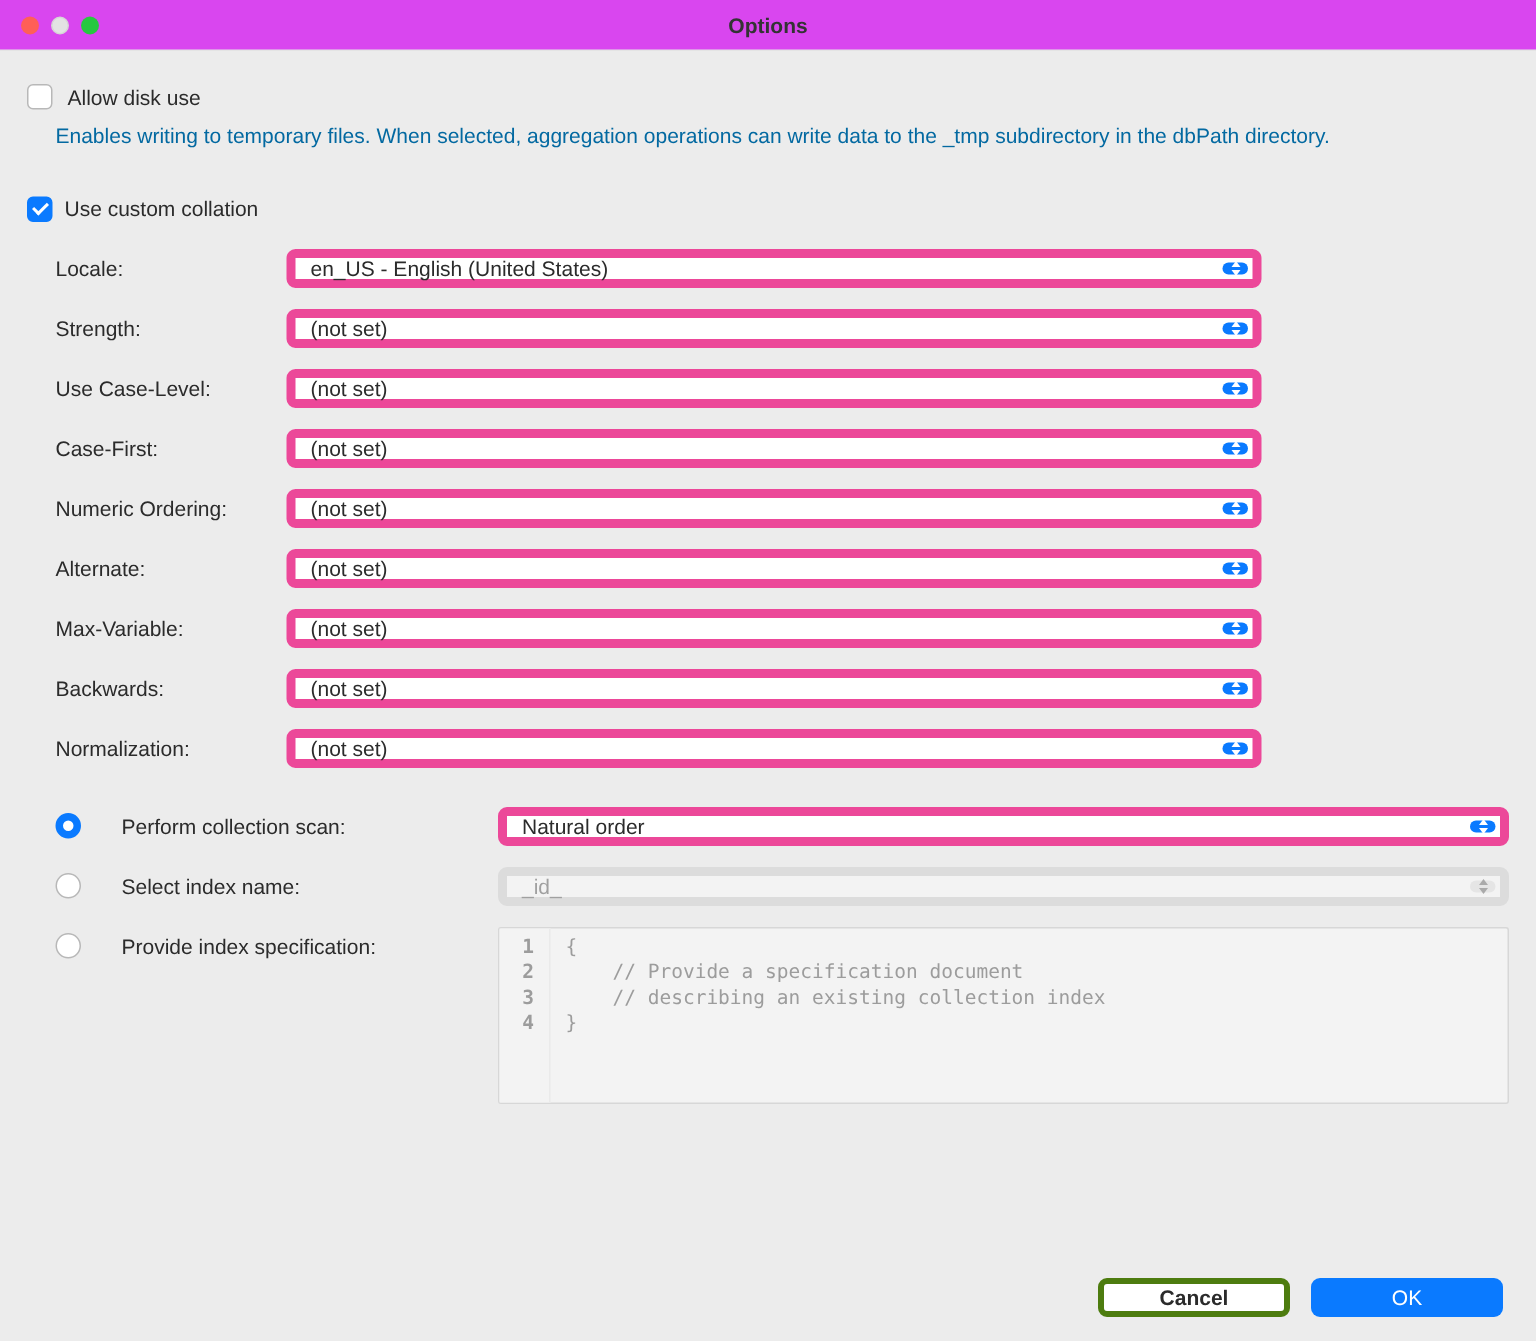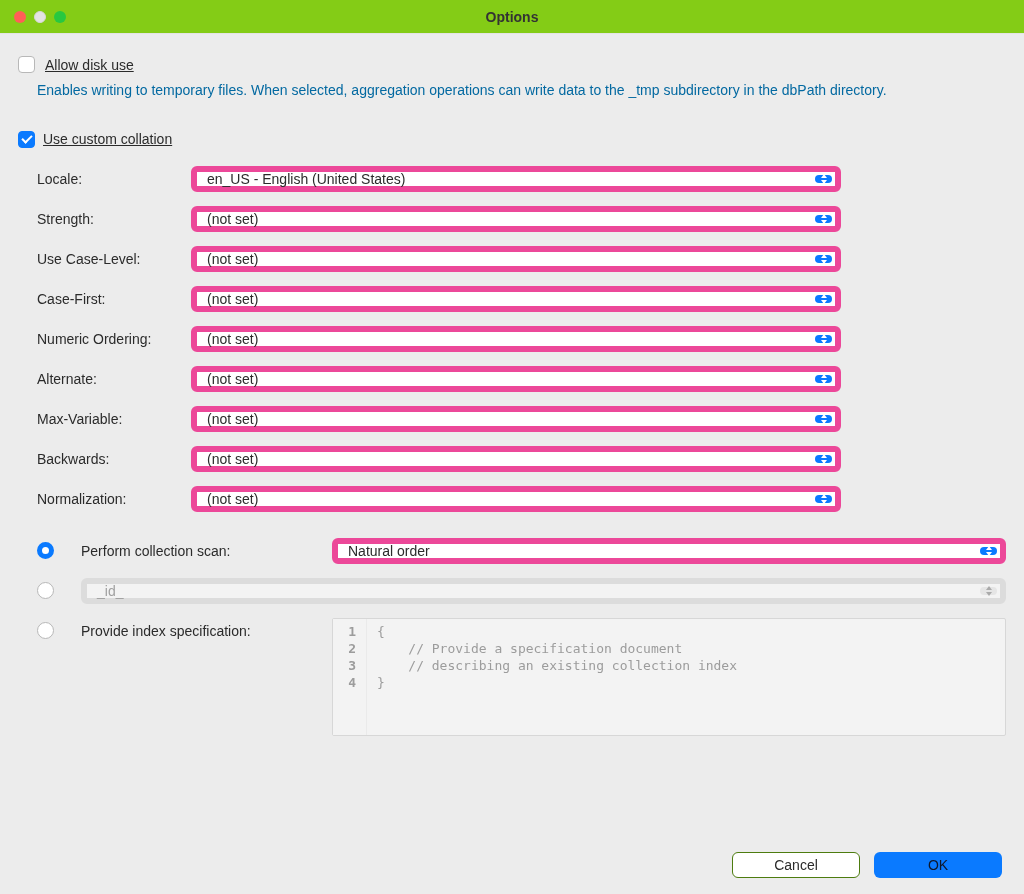--- a/index.html
+++ b/index.html
@@ -7,21 +7,21 @@
       width: 1024px;
       height: 894px;
       font-family: -apple-system, BlinkMacSystemFont, "Helvetica Neue", sans-serif;
       font-size: 14px;
       background: #ececec;
       color: #2b2b2b;
       overflow: hidden;
     }
     .titlebar {
       height: 34px;
-      background: #84cc16;
+      background: #d946ef;
       display: flex;
       align-items: center;
       position: relative;
       border-bottom: 1px solid #e4e4e4;
     }
     .traffic-lights {
       display: flex;
       gap: 8px;
       padding-left: 14px;
     }
@@ -43,21 +43,20 @@
       pointer-events: none;
     }
     .content {
       padding: 22px 18px 0 18px;
     }
     .checkbox-row {
       display: flex;
       align-items: center;
       gap: 10px;
       margin-bottom: 8px;
-      text-decoration: underline;
     }
     .checkbox-row.tight { gap: 8px; }
     input[type="checkbox"] {
       -webkit-appearance: none;
       appearance: none;
       width: 17px;
       height: 17px;
       border: 1px solid #b8b8b8;
       border-radius: 4px;
       background: #fff;
@@ -223,26 +222,27 @@
     .btn {
       height: 26px;
       width: 128px;
       border-radius: 6px;
       border: none;
       font-size: 14px;
       cursor: pointer;
     }
     .btn-cancel {
       background: #fff;
-      border: 1px solid #4d7c0f;
+      border: 4px solid #4d7c0f;
       color: #2b2b2b;
+      font-weight: bold;
     }
     .btn-ok {
       background: #0a7aff;
-      color: #0f172a;
+      color: #ffffff;
     }
   </style>
 </head>
 <body>
 
 <div class="titlebar">
   <div class="traffic-lights">
     <div class="traffic-light tl-close"></div>
     <div class="traffic-light tl-min"></div>
     <div class="traffic-light tl-max"></div>
@@ -370,20 +370,21 @@
             <div class="stepper">
                 <div class="stepper-up"></div>
                 <div class="stepper-down"></div>
               </div>
           </div>
         </div>
       </div>
 
       <div class="radio-row">
         <input type="radio" style="">
+        <div class="radio-label">Select index name:</div>
         <div class="radio-content">
           <div class="select full disabled">
             <span class="value">_id_</span>
             <div class="stepper">
                 <div class="stepper-up"></div>
                 <div class="stepper-down"></div>
               </div>
           </div>
         </div>
       </div>

